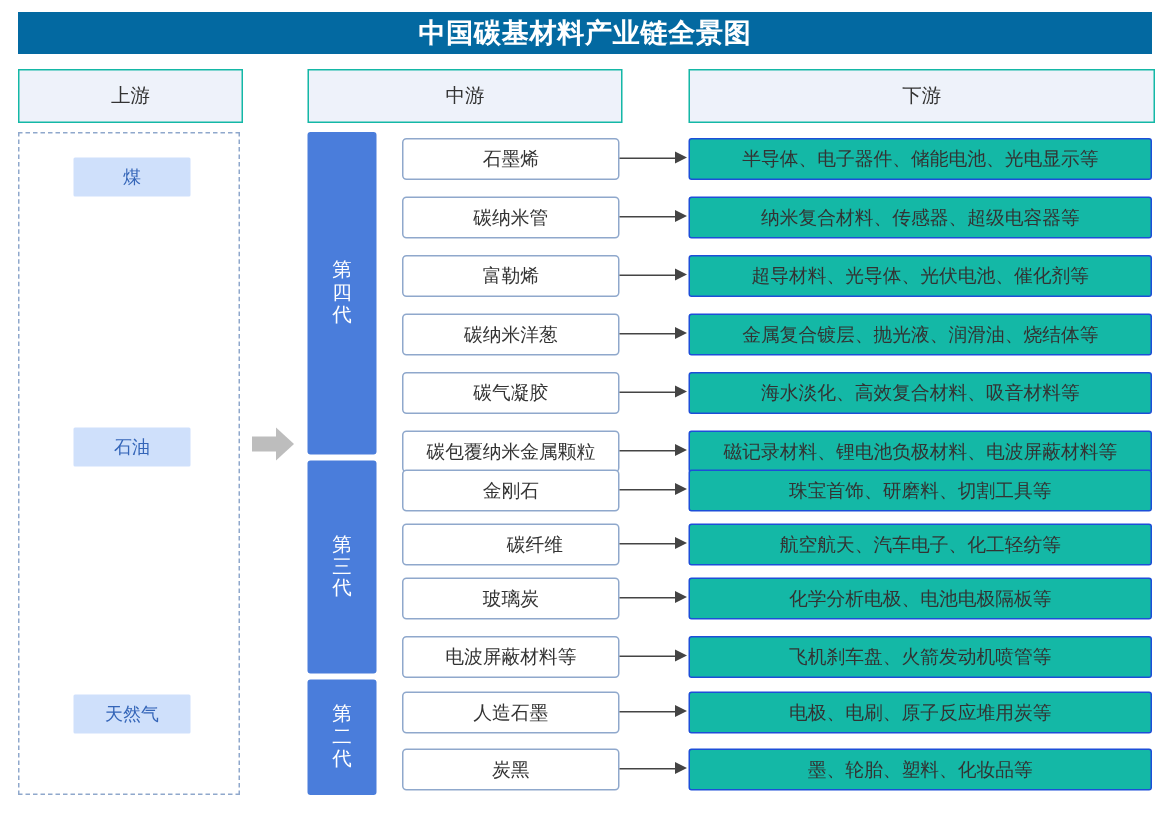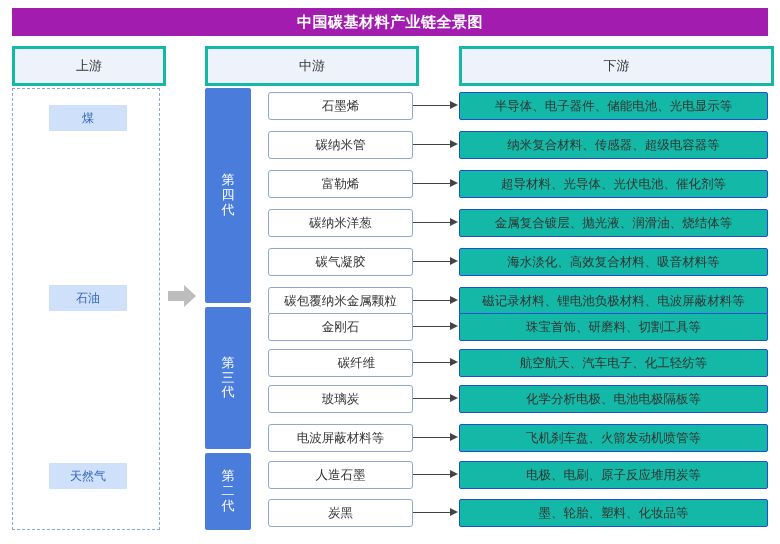--- a/index.html
+++ b/index.html
@@ -17,35 +17,35 @@
     position: relative;
     width: 780px;
     height: 544px;
   }
   .title-bar {
     position: absolute;
     left: 12px;
     top: 8px;
     width: 756px;
     height: 28px;
-    background: #a21caf;
+    background: #0369a1;
     color: #ffffff;
-    font-size: 15px;
+    font-size: 18px;
     font-weight: bold;
     display: flex;
     align-items: center;
     justify-content: center;
     letter-spacing: 0.5px;
   }
   .col-header {
     position: absolute;
     top: 46px;
     height: 34px;
     background: #eef2fa;
-    border: 3px solid #14b8a6;
+    border: 1px solid #14b8a6;
     color: #333333;
     font-size: 13px;
     display: flex;
     align-items: center;
     justify-content: center;
   }
   .hdr-up   { left: 12px;  width: 148px; }
   .hdr-mid  { left: 205px; width: 208px; }
   .hdr-down { left: 459px; width: 309px; }
 

